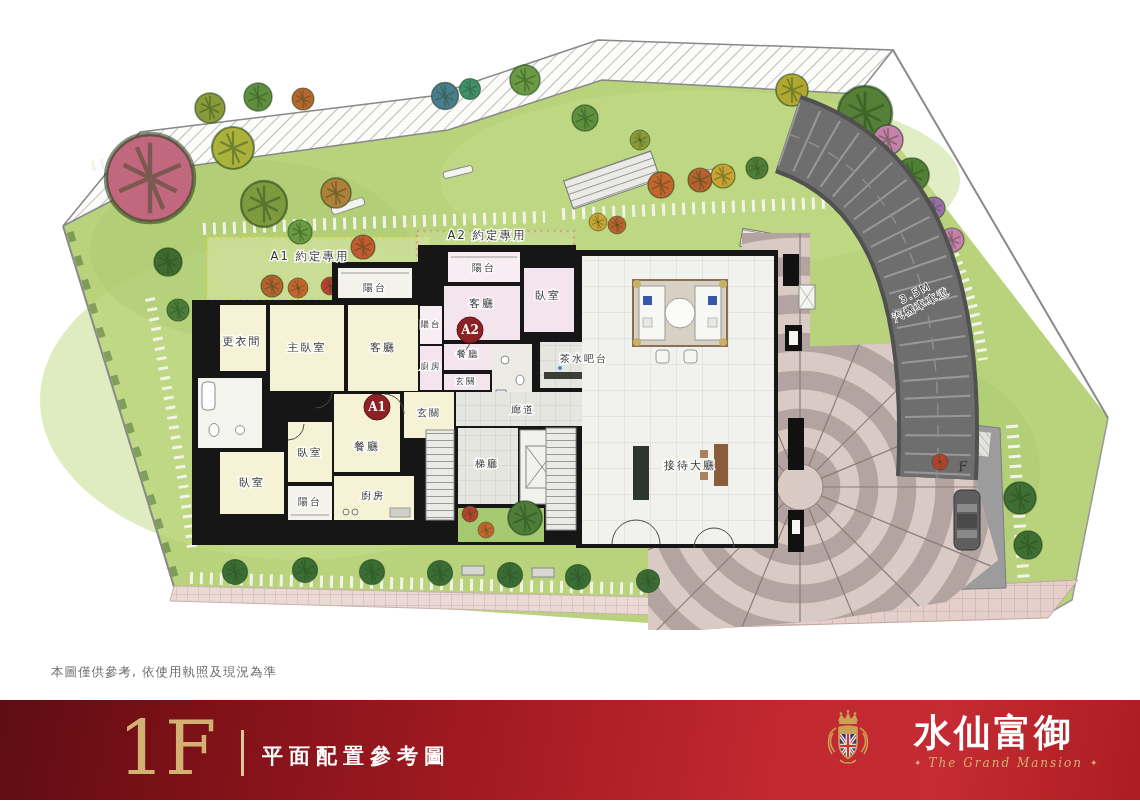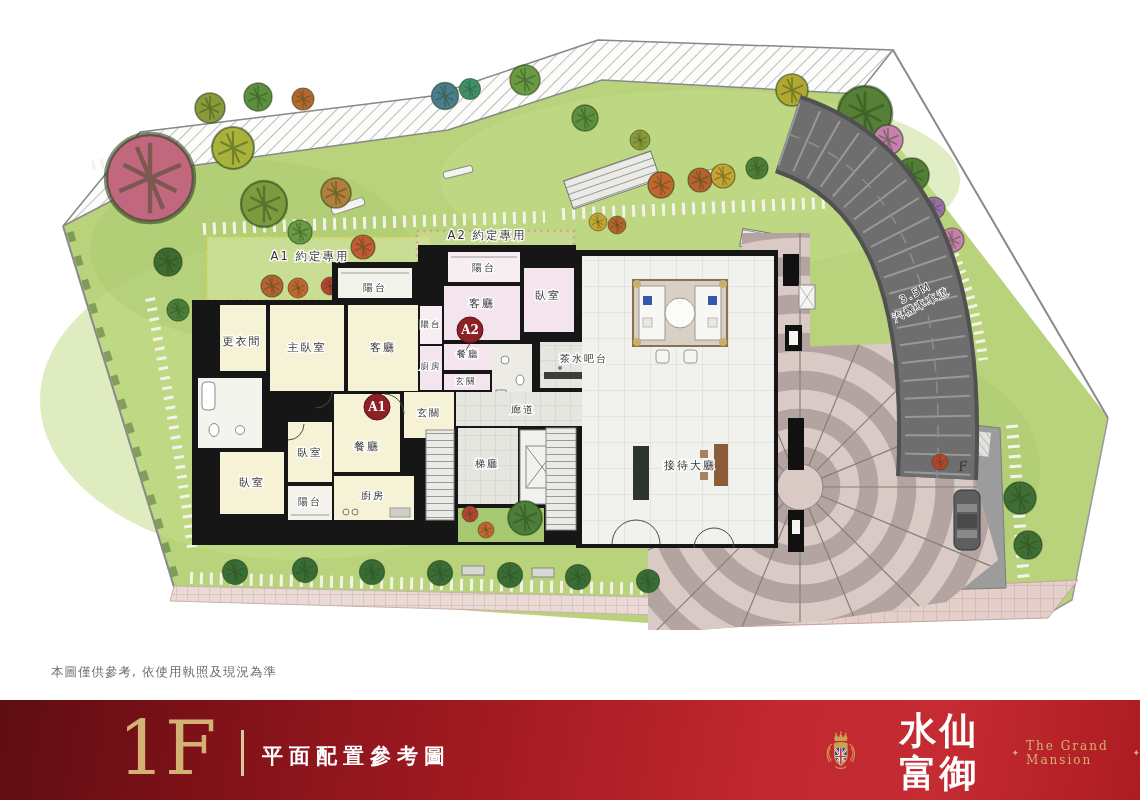--- a/index.html
+++ b/index.html
@@ -10,25 +10,25 @@
               letter-spacing:1px;margin-left:37px;}
   .banner{position:absolute;left:0;top:700px;width:1140px;height:100px;
           background:linear-gradient(100deg,#5e0d13 0%,#7e1118 18%,#a61b22 45%,
                      #c22830 68%,#c52b32 82%,#ad1c23 100%);}
   .floor{position:absolute;left:118px;top:10px;font-family:"DejaVu Serif",serif;
          font-size:74px;line-height:1.05;color:var(--gold,#d2b173);}
   .divider{position:absolute;left:241px;top:30px;width:3px;height:46px;background:#dcc89f;}
   .subtitle{position:absolute;left:262px;top:42px;font-size:21px;letter-spacing:6px;
             color:#ffffff;font-weight:600;}
   .brand{position:absolute;left:824px;top:10px;display:flex;align-items:center;gap:10px;}
-  .brand-text{display:flex;flex-direction:row;margin-left:32px;}
+  .brand-text{display:flex;flex-direction:column;margin-left:32px;}
   .brand-name{font-size:37px;font-weight:bold;color:#fff;letter-spacing:3px;line-height:1.15;}
   .brand-tagline{display:flex;align-items:center;gap:7px;color:var(--gold,#d2b173);
                  font-family:"DejaVu Serif",serif;font-size:12px;margin-top:1px;}
-  .brand-tagline .tg{letter-spacing:2px;}
+  .brand-tagline .tg{font-style:italic;letter-spacing:2px;}
   .brand-tagline .orn{font-size:9px;}
   svg text.lbl{font-family:"DejaVu Sans",sans-serif;fill:#333;stroke:#fff;stroke-width:2.6px;
                paint-order:stroke;letter-spacing:2px;text-anchor:middle;}
   svg text.badge-t{font-family:"DejaVu Serif",serif;font-weight:bold;fill:#fff;
                    text-anchor:middle;stroke:none;}
 </style>
 </head>
 <body>
 
 <div class="page">

